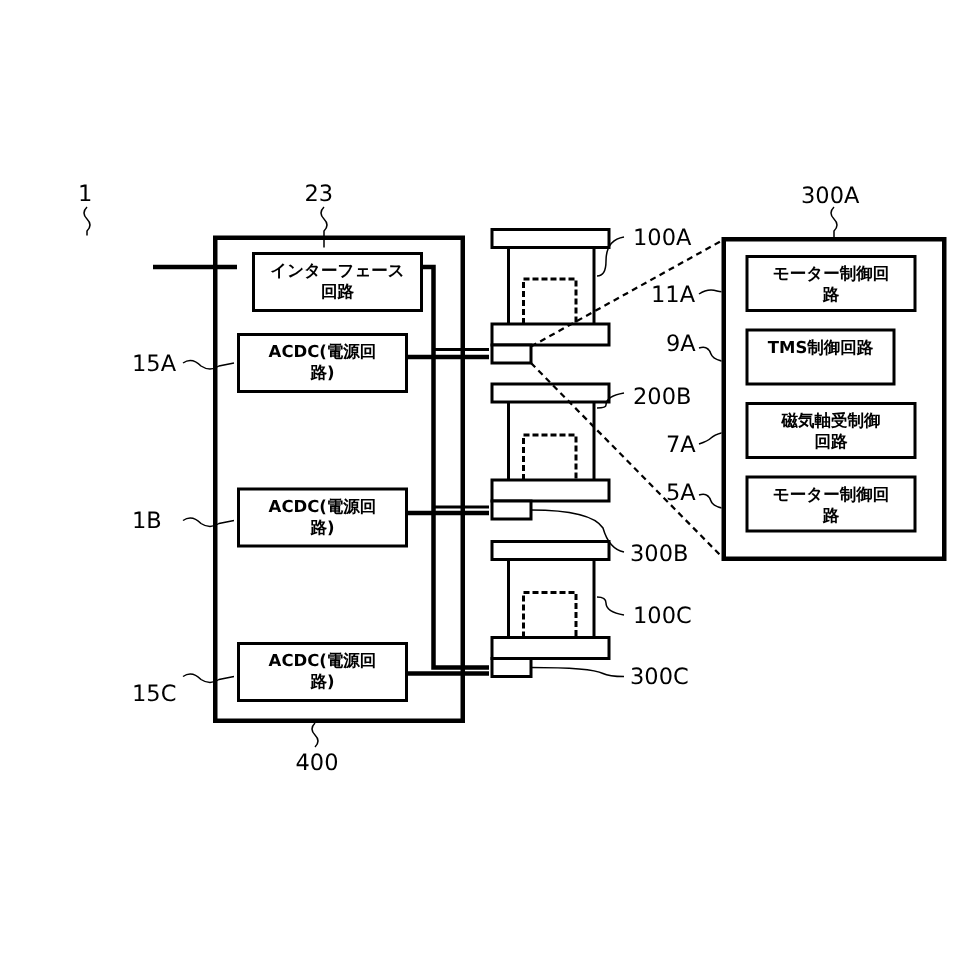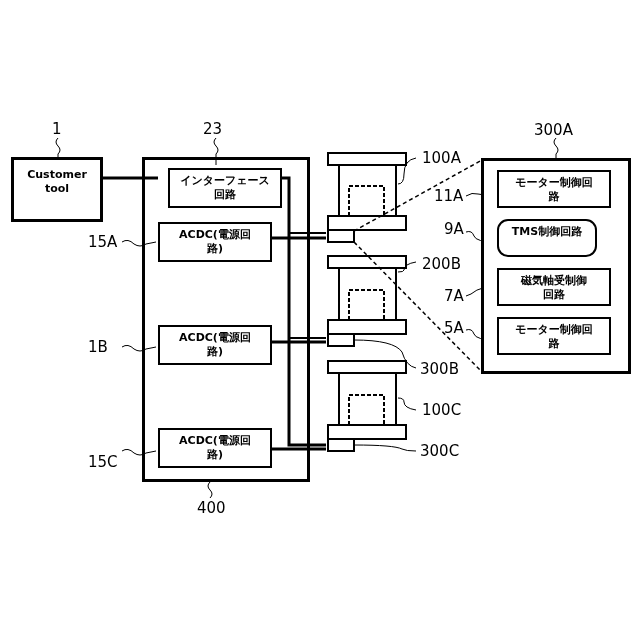--- a/index.html
+++ b/index.html
@@ -74,24 +74,20 @@
     <path d="M354 340 q40 0 48 12 q4 14 14 16" fill="none" stroke="#000" stroke-width="1"></path>
     <path d="M398 398 q6 0 6 4 q0 6 12 8" fill="none" stroke="#000" stroke-width="1"></path>
     <path d="M354 445 q40 0 48 4 q4 2 14 2" fill="none" stroke="#000" stroke-width="1"></path>
     <path d="M556 138 q-4 4 0 8 q4 4 0 8 l0 4" fill="none" stroke="#000" stroke-width="1"></path>
     <path d="M466 196 q6 -4 12 -2 q6 2 18 -4" fill="none" stroke="#000" stroke-width="1"></path>
     <path d="M466 232 q6 -2 8 4 q2 6 22 6" fill="none" stroke="#000" stroke-width="1"></path>
     <path d="M466 296 q6 -2 8 -4 q4 -4 22 -6" fill="none" stroke="#000" stroke-width="1"></path>
     <path d="M466 330 q6 -2 8 4 q2 6 22 6" fill="none" stroke="#000" stroke-width="1"></path>
   </svg>
 
-  <div class="box thick" style="left:11px;top:157px;width:92px;height:65px;">
-    <div class="btxt" style="top:8px;">Customer
-tool</div>
-  </div>
   <div class="lbl" style="left:52px;top:121px;">1</div>
 
   <div class="box thick" style="left:142px;top:157px;width:168px;height:325px;background:transparent;"></div>
   <div class="lbl" style="left:197px;top:500px;">400</div>
 
   <div class="box" style="left:168px;top:168px;width:114px;height:40px;">
     <div class="btxt" style="top:4px;">インターフェース
 回路</div>
   </div>
   <div class="lbl" style="left:203px;top:121px;">23</div>
@@ -122,21 +118,21 @@
 
   <div class="box thick" style="left:481px;top:158px;width:150px;height:216px;"></div>
   <div class="lbl" style="left:534px;top:122px;">300A</div>
 
   <div class="box" style="left:497px;top:170px;width:114px;height:38px;">
     <div class="btxt" style="top:4px;">モーター制御回
 路</div>
   </div>
   <div class="lbl" style="left:434px;top:188px;">11A</div>
 
-  <div class="box" style="left:497px;top:219px;width:100px;height:38px;border-radius:11px;">
+  <div class="box" style="left:497px;top:219px;width:100px;height:38px;">
     <div class="btxt" style="top:4px;">TMS制御回路</div>
   </div>
   <div class="lbl" style="left:444px;top:221px;">9A</div>
 
   <div class="box" style="left:497px;top:268px;width:114px;height:38px;">
     <div class="btxt" style="top:4px;">磁気軸受制御
 回路</div>
   </div>
   <div class="lbl" style="left:444px;top:288px;">7A</div>
 

